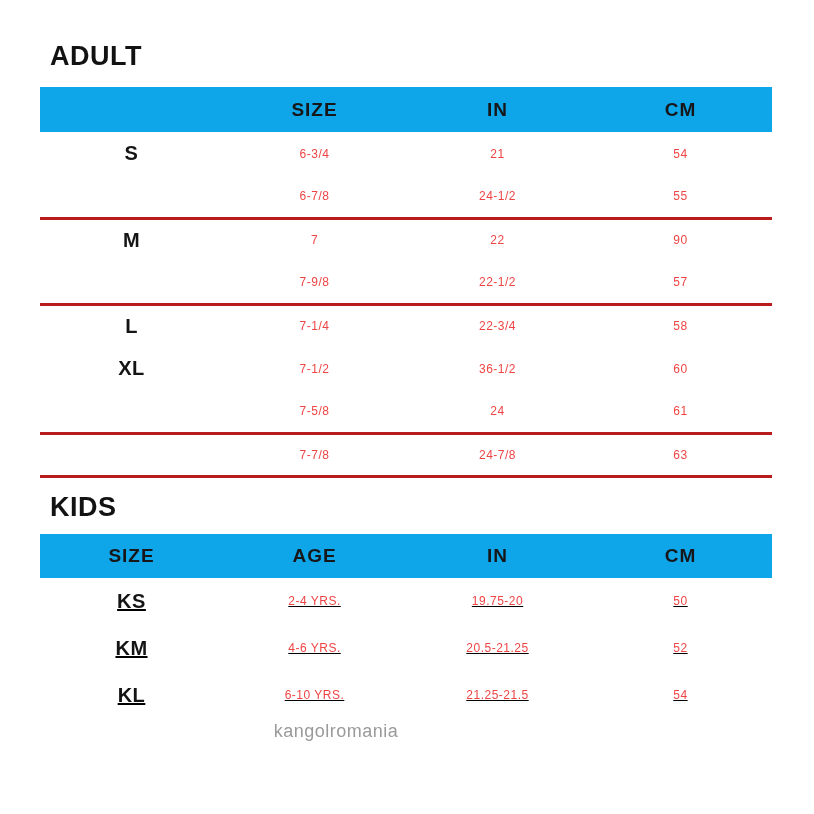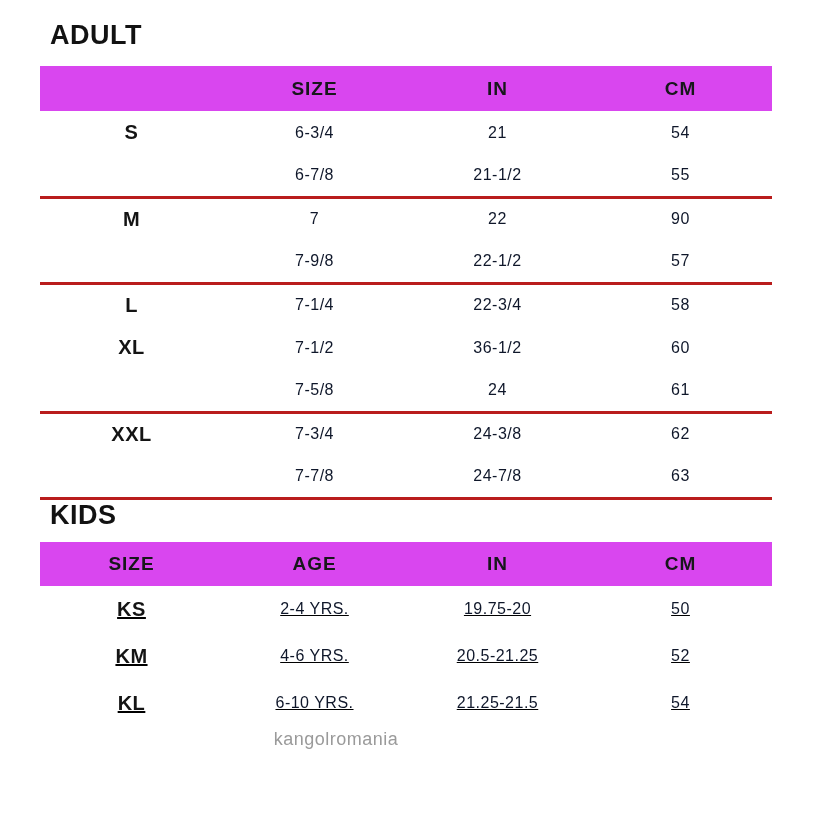--- a/index.html
+++ b/index.html
@@ -17,53 +17,53 @@
     position: relative;
   }
   .section-title {
     font-size: 27px;
     font-weight: bold;
     color: #121212;
     letter-spacing: 0.5px;
     margin: 0 0 0 50px;
     line-height: 31px;
   }
-  #adult-title { padding-top: 20px; }
-  #kids-title  { }
+  #adult-title { padding-top: 20px; margin-top: 21px; }
+  #kids-title  { margin-top: 14px; }
 
   table.size-table {
     width: 732px;
     margin-left: 40px;
     border-collapse: collapse;
     table-layout: fixed;
   }
   table.size-table col { width: 25%; }
 
   #adult-table { margin-top: 15px; }
   #kids-table  { margin-top: 11px; }
 
   thead tr {
-    background: #d946ef;
+    background: #0ea5e9;
   }
   #adult-table thead tr { height: 45px; }
   #kids-table  thead tr { height: 44px; }
 
   th {
     font-size: 19px;
     font-weight: bold;
     color: #17171a;
     letter-spacing: 1px;
     text-align: center;
     vertical-align: middle;
     padding: 0;
   }
   td {
-    font-size: 16px;
+    font-size: 12px;
     font-weight: normal;
-    color: #0f172a;
+    color: #ef4444;
     letter-spacing: 0.5px;
     text-align: center;
     vertical-align: middle;
     padding: 0;
   }
   #adult-table tbody tr { height: 43px; }
   #kids-table  tbody tr { height: 47px; text-decoration: underline; }
 
   td.row-label {
     font-weight: bold;
@@ -108,21 +108,21 @@
     <tbody>
       <tr>
         <td class="row-label">S</td>
         <td>6-3/4</td>
         <td>21</td>
         <td>54</td>
       </tr>
       <tr class="group-end">
         <td class="row-label"></td>
         <td>6-7/8</td>
-        <td>21-1/2</td>
+        <td>24-1/2</td>
         <td>55</td>
       </tr>
       <tr>
         <td class="row-label">M</td>
         <td>7</td>
         <td>22</td>
         <td>90</td>
       </tr>
       <tr class="group-end">
         <td class="row-label"></td>
@@ -141,26 +141,20 @@
         <td>7-1/2</td>
         <td>36-1/2</td>
         <td>60</td>
       </tr>
       <tr class="group-end">
         <td class="row-label"></td>
         <td>7-5/8</td>
         <td>24</td>
         <td>61</td>
       </tr>
-      <tr>
-        <td class="row-label">XXL</td>
-        <td>7-3/4</td>
-        <td>24-3/8</td>
-        <td>62</td>
-      </tr>
       <tr class="group-end">
         <td class="row-label"></td>
         <td>7-7/8</td>
         <td>24-7/8</td>
         <td>63</td>
       </tr>
     </tbody>
   </table>
 
   <h1 class="section-title" id="kids-title">KIDS</h1>

